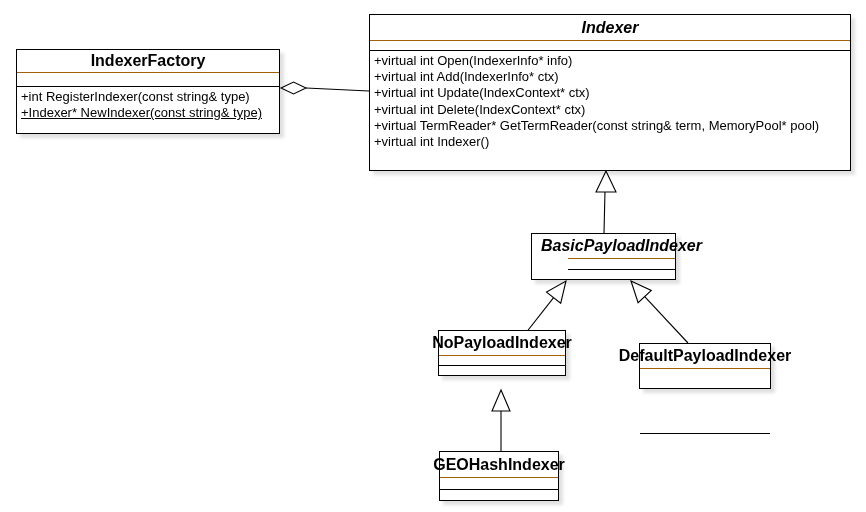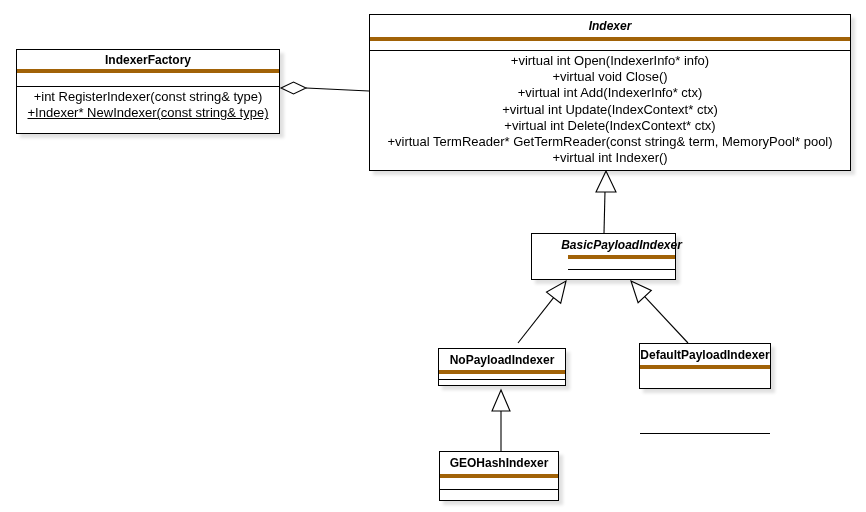--- a/index.html
+++ b/index.html
@@ -21,63 +21,62 @@
     position: absolute;
     box-sizing: border-box;
     background: #ffffff;
     border: 1px solid #000;
     box-shadow: 4px 4px 3px rgba(0,0,0,0.12);
     display: flex;
     flex-direction: column;
   }
   .uml-class .title {
     box-sizing: border-box;
-    border-bottom: 4px solid #a16207;
+    border-bottom: 1px solid #a16207;
     font-weight: bold;
-    font-size: 12px;
+    font-size: 16px;
     display: flex;
     align-items: center;
     justify-content: center;
     flex: 0 0 auto;
   }
   .uml-class .title.abstract { font-style: italic; }
   .uml-class .attrs {
     box-sizing: border-box;
     border-bottom: 1px solid #000;
     flex: 0 0 auto;
   }
   .uml-class .methods {
     box-sizing: border-box;
     padding: 2px 4px 0 4px;
     font-size: 13px;
     line-height: 16.2px;
     white-space: nowrap;
     flex: 1 1 auto;
-    text-align: center;
   }
   .uml-class .row {
     box-sizing: border-box;
     flex: 1 1 auto;
   }
   .uml-class .row + .row { border-top: 1px solid #000; }
   .m.underline { text-decoration: underline; }
 
   
   #box-indexer          { left: 369px; top: 14px;  width: 482px; height: 157px; }
   #box-indexer .title   { height: 26px; }
   #box-indexer .attrs   { height: 10px; }
 
   #box-indexer-factory        { left: 16px; top: 49px; width: 264px; height: 85px; }
   #box-indexer-factory .title { height: 23px; }
   #box-indexer-factory .attrs { height: 14px; }
 
   #box-basic          { left: 531px; top: 233px; width: 145px; height: 47px; padding-left: 36px; }
   #box-basic .title   { height: 25px; }
 
-  #box-nopayload        { left: 438px; top: 348px; width: 128px; height: 38px; }
+  #box-nopayload        { left: 438px; top: 330px; width: 128px; height: 46px; }
   #box-nopayload .title { height: 25px; }
 
   #box-default          { left: 639px; top: 343px; width: 132px; height: 46px; gap: 32px; }
   #box-default .title   { height: 25px; }
 
   #box-geohash          { left: 439px; top: 451px; width: 120px; height: 50px; }
   #box-geohash .title   { height: 26px; }
 
   .conn-line { stroke: #000; stroke-width: 1.1; fill: none; }
   .conn-head { stroke: #000; stroke-width: 1.1; fill: #ffffff; }
@@ -122,21 +121,20 @@
       <div class="m">+int RegisterIndexer(const string&amp; type)</div>
       <div class="m underline">+Indexer* NewIndexer(const string&amp; type)</div>
     </div>
   </div>
 
   <div class="uml-class" id="box-indexer">
     <div class="title abstract">Indexer</div>
     <div class="attrs"></div>
     <div class="methods">
       <div class="m">+virtual int Open(IndexerInfo* info)</div>
-      <div class="m">+virtual void Close()</div>
       <div class="m">+virtual int Add(IndexerInfo* ctx)</div>
       <div class="m">+virtual int Update(IndexContext* ctx)</div>
       <div class="m">+virtual int Delete(IndexContext* ctx)</div>
       <div class="m">+virtual TermReader* GetTermReader(const string&amp; term, MemoryPool* pool)</div>
       <div class="m">+virtual int Indexer()</div>
     </div>
   </div>
 
   <div class="uml-class" id="box-basic">
     <div class="title abstract">BasicPayloadIndexer</div>

